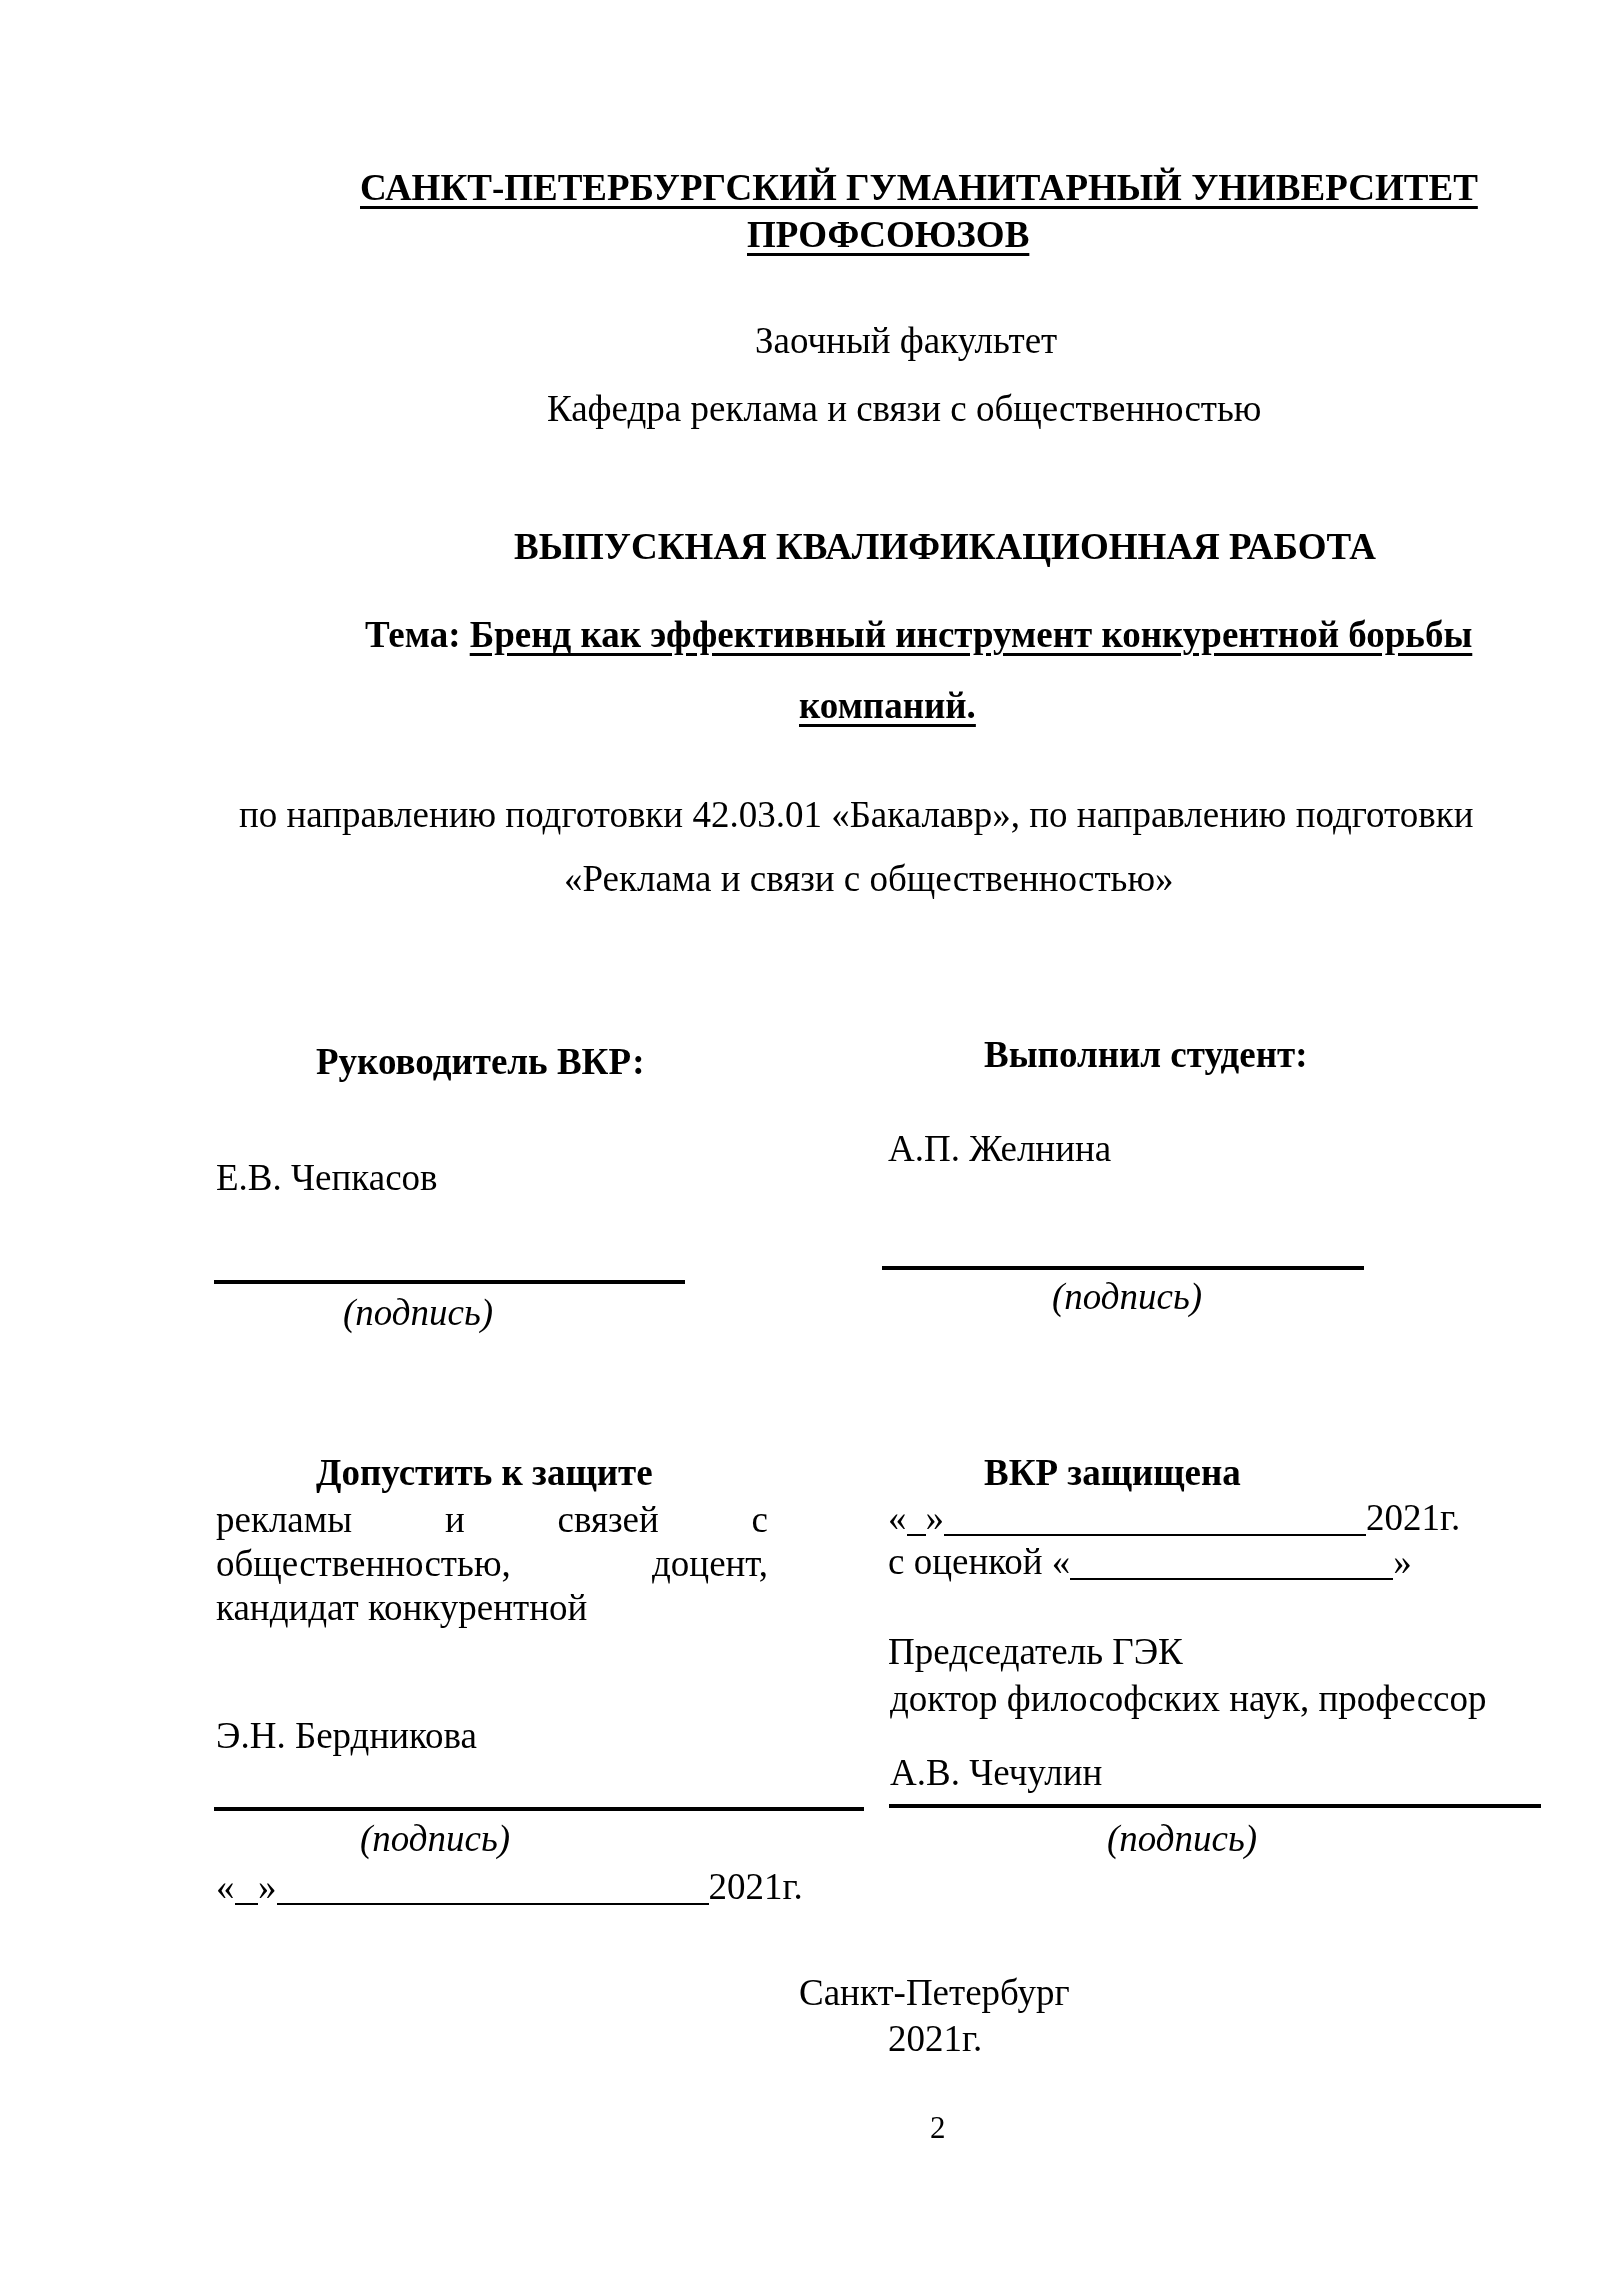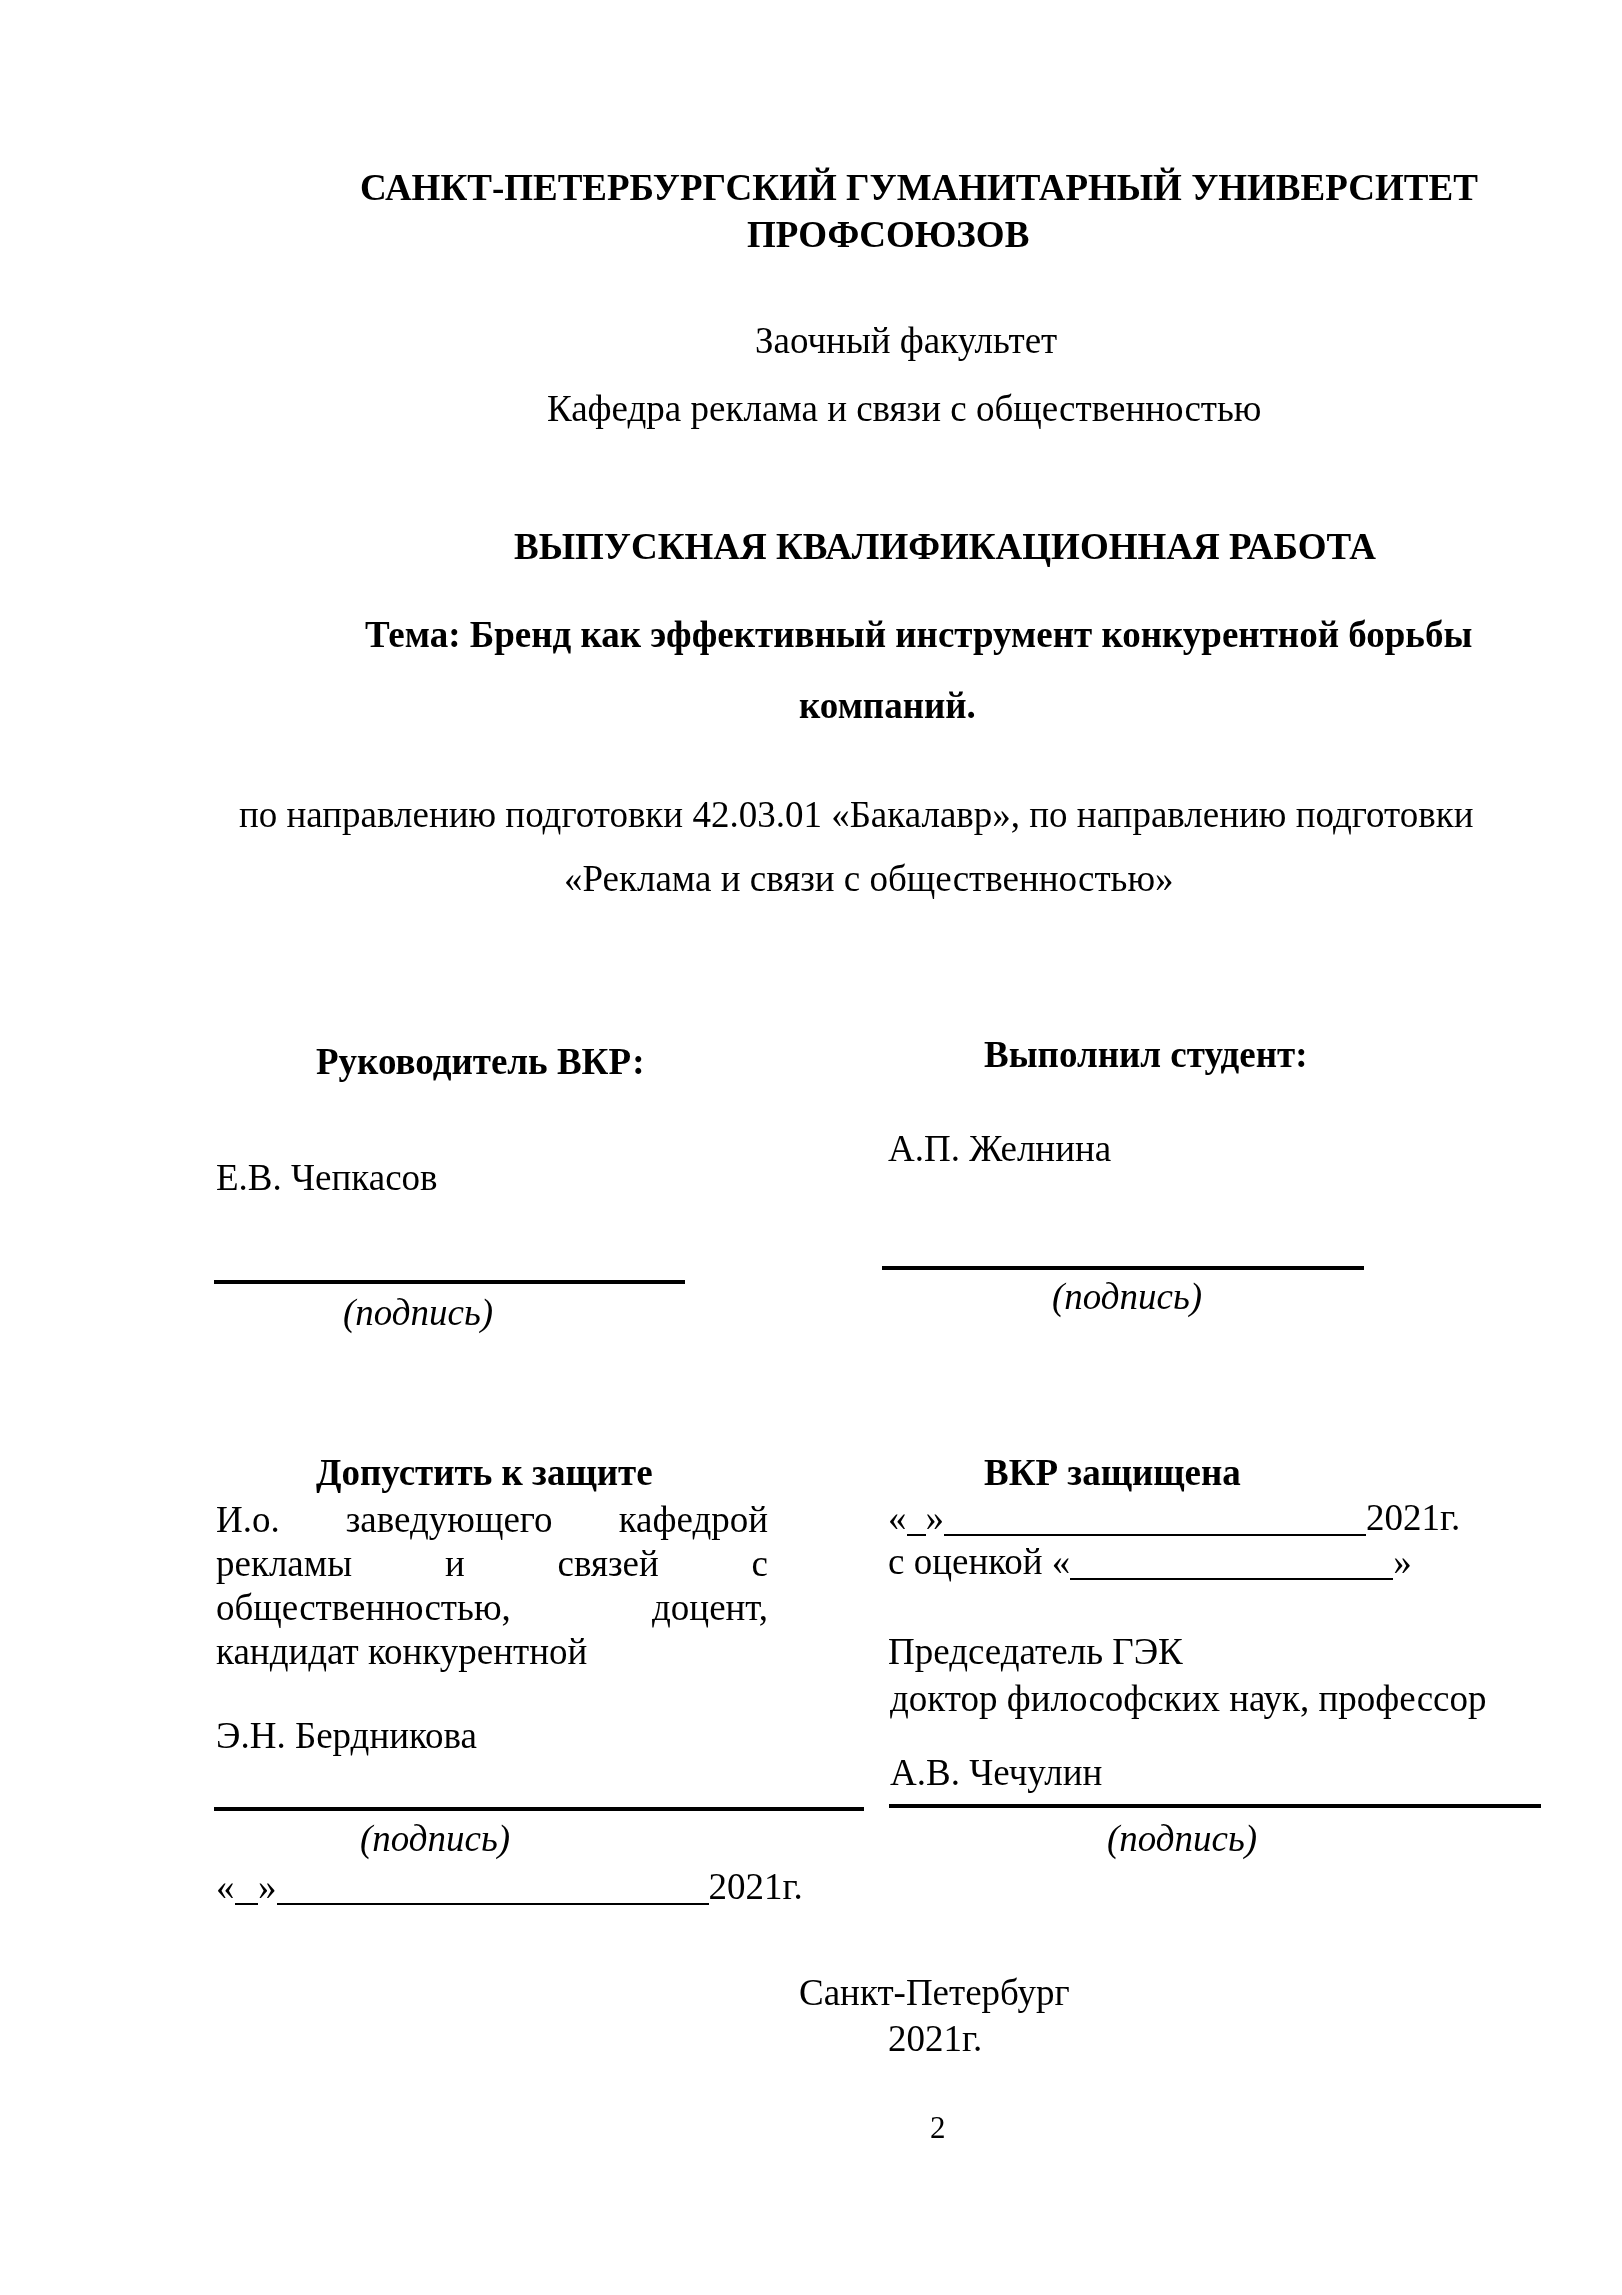--- a/index.html
+++ b/index.html
@@ -4,21 +4,21 @@
 <style>
   html, body { margin: 0; padding: 0; background: #ffffff; }
   body {
     width: 1623px; height: 2295px; position: relative; overflow: hidden;
     font-family: "Liberation Serif", "DejaVu Serif", serif;
     color: #000000;
   }
   .abs { position: absolute; white-space: nowrap; line-height: 1; }
   .t { font-size: 37px; }
   .b { font-weight: bold; }
-  .u { text-decoration-thickness: 3.1px; text-underline-offset: 5.5px; }
+  .u { text-decoration: underline; text-decoration-thickness: 3.1px; text-underline-offset: 5.5px; }
   .hr { position: absolute; height: 3.9px; background: #000; }
   .it { font-style: italic; }
   .just { text-align: justify; text-align-last: justify; white-space: normal; }
 </style>
 </head>
 <body>
 
 <div class="abs t b u" style="left:360px; top:169px;">САНКТ-ПЕТЕРБУРГСКИЙ ГУМАНИТАРНЫЙ УНИВЕРСИТЕТ</div>
 <div class="abs t b u" style="left:747px; top:216px;">ПРОФСОЮЗОВ</div>
 
@@ -46,25 +46,20 @@
 <div class="abs t b" style="left:984px; top:1036px;">Выполнил студент:</div>
 <div class="abs t" style="left:888px; top:1130px;">А.П. Желнина</div>
 <div class="hr" style="left:882px; top:1266px; width:482px;"></div>
 <div class="abs t" style="left:1052px; top:1278px;">
   <span class="it">(подпись)</span>
 </div>
 
 <div class="abs t b" style="left:316px; top:1454px;">Допустить к защите</div>
 
 <div class="abs t" style="left:216px; top:1498px; width:552px; line-height:44px; white-space:normal;">
-  <div class="just">
-    <span>И.о.</span>
-    <span>заведующего</span>
-    <span>кафедрой</span>
-  </div>
   <div class="just">
     <span>рекламы</span>
     <span>и</span>
     <span>связей</span>
     <span>с</span>
   </div>
   <div class="just">
     <span>общественностью,</span>
     <span>доцент,</span>
   </div>

